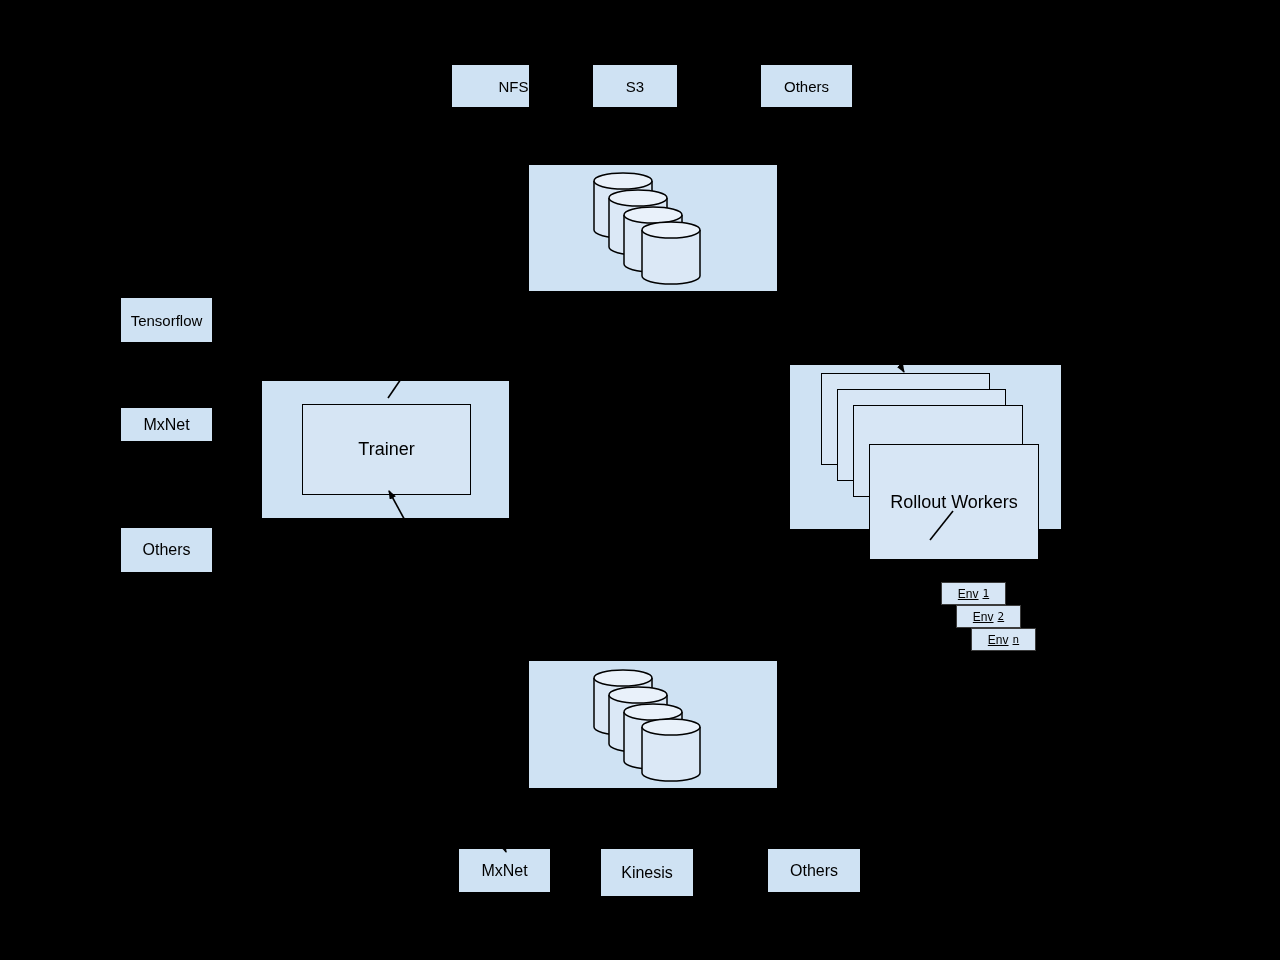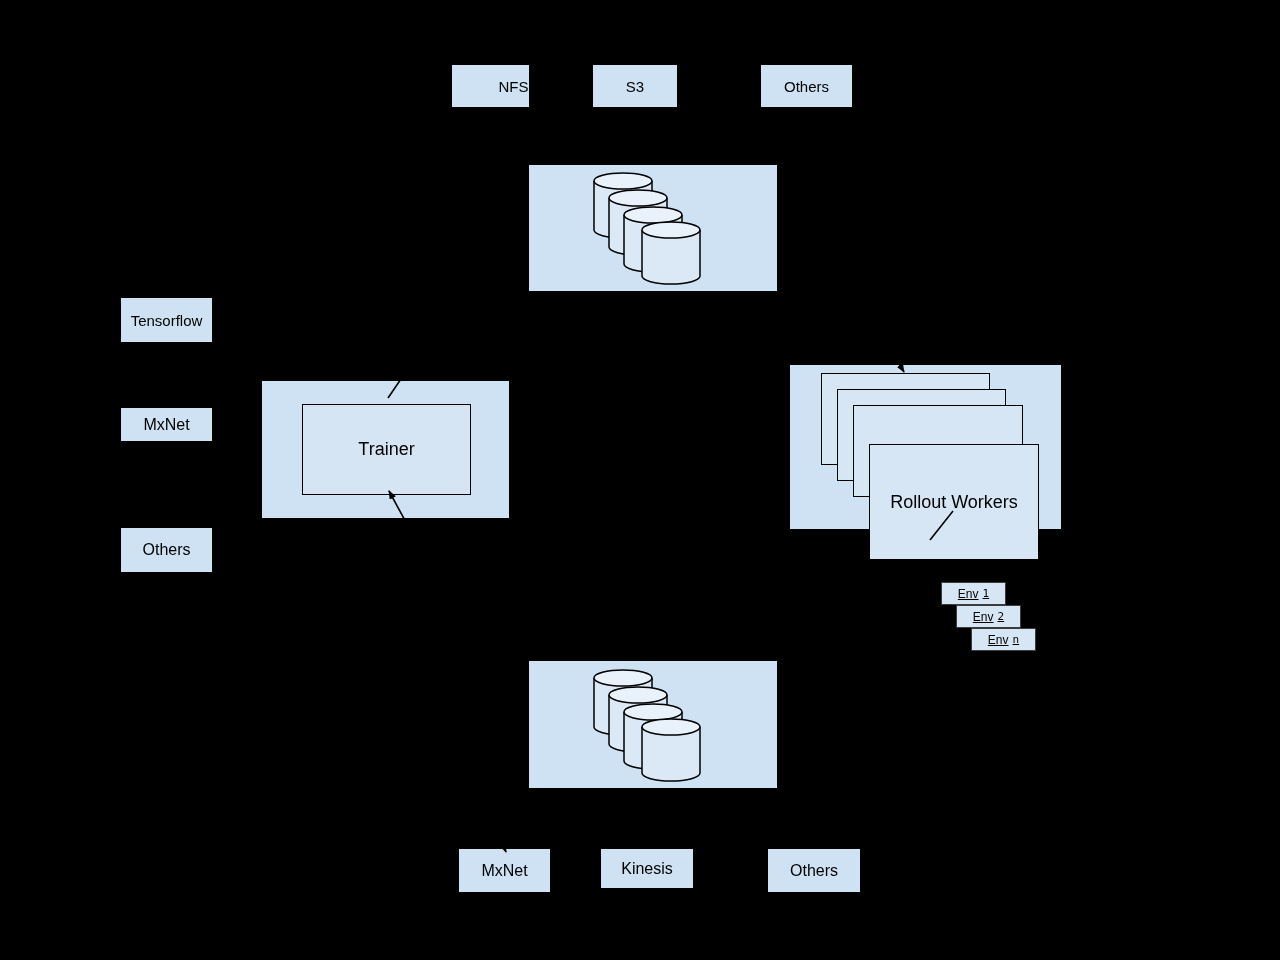--- a/index.html
+++ b/index.html
@@ -113,21 +113,21 @@
         <ellipse class="cyl-top" cx="124" cy="51" rx="29" ry="8"></ellipse>
       </g>
       <g>
         <path class="cyl-body" d="M113,66 L113,112 A29,8 0 0 0 171,112 L171,66"></path>
         <ellipse class="cyl-top" cx="142" cy="66" rx="29" ry="8"></ellipse>
       </g>
     </svg>
   </div>
 
   <div class="node" style="left:459px;top:849px;width:91px;height:43px;font-size:16px;">MxNet</div>
-  <div class="node" style="left:601px;top:849px;width:92px;height:39px;font-size:16px;">Kinesis</div>
+  <div class="node" style="left:601px;top:849px;width:92px;height:47px;font-size:16px;">Kinesis</div>
   <div class="node" style="left:768px;top:849px;width:92px;height:43px;font-size:16px;">Others</div>
 
   <svg class="overlay" width="1280" height="960" viewBox="0 0 1280 960">
     <defs>
       <marker id="ah" markerWidth="10" markerHeight="8" refX="8" refY="3.5" orient="auto" markerUnits="userSpaceOnUse">
         <path d="M0,0 L9,3.5 L0,7 Z" fill="#000"></path>
       </marker>
     </defs>
     <line class="edge" x1="388" y1="398" x2="414" y2="360"></line>
     <line class="edge" x1="408" y1="526" x2="389" y2="491" marker-end="url(#ah)"></line>

